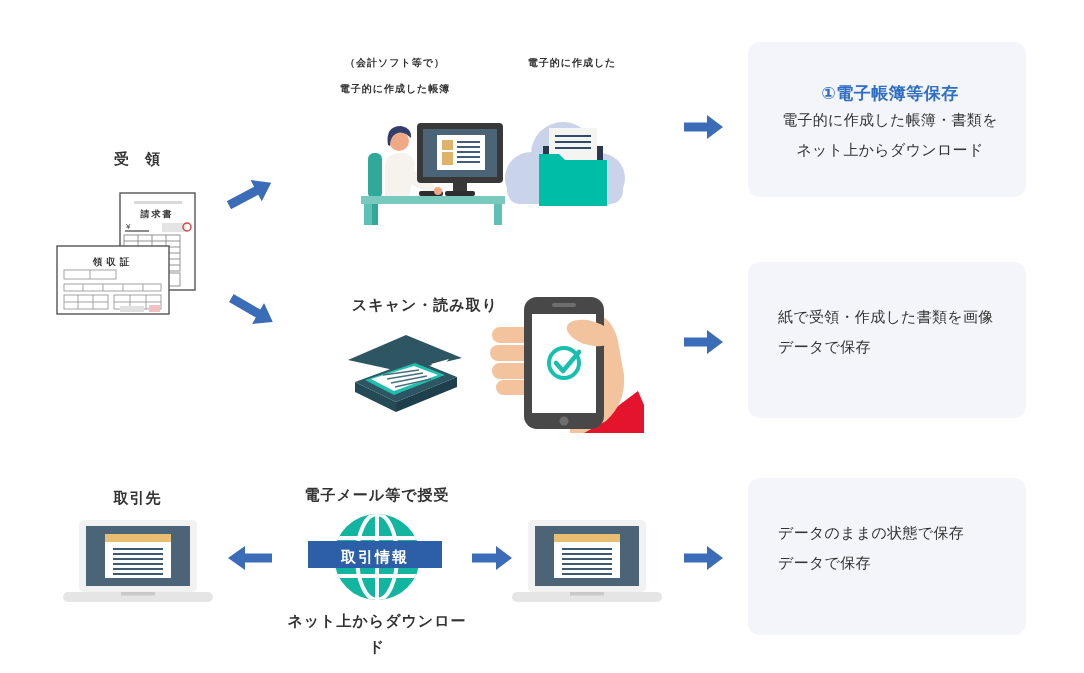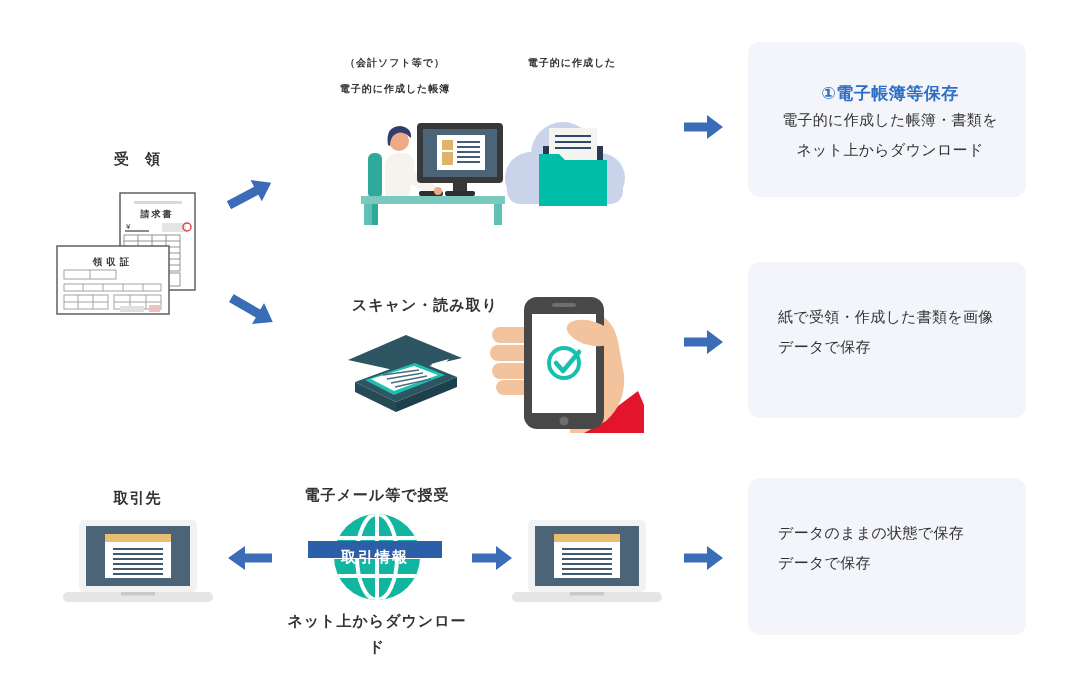--- a/index.html
+++ b/index.html
@@ -16,21 +16,21 @@
   }
   .lbl.small { font-size:10px; }
   .result-box {
     position:absolute; left:748px; width:278px; background:#f3f5fb;
     border-radius:12px; padding:40px 24px 0 30px;
   }
   .result-title { font-size:17px; font-weight:700; color:#2e6ec4; letter-spacing:0.5px; }
   .result-body  { font-size:15px; color:#333; line-height:30px; letter-spacing:0.3px; }
   .arrow { position:absolute; }
   .banner {
-    position:absolute; left:308px; top:541px; width:134px; height:17px;
+    position:absolute; left:308px; top:541px; width:134px; height:27px;
     background:#2d5fa8; color:#fff; font-weight:700; font-size:15px;
     line-height:31px; text-align:center; letter-spacing:2px; z-index:3;
   }
   svg { display:block; }
 </style>
 </head>
 <body>
 
 <div id="stage">
 

